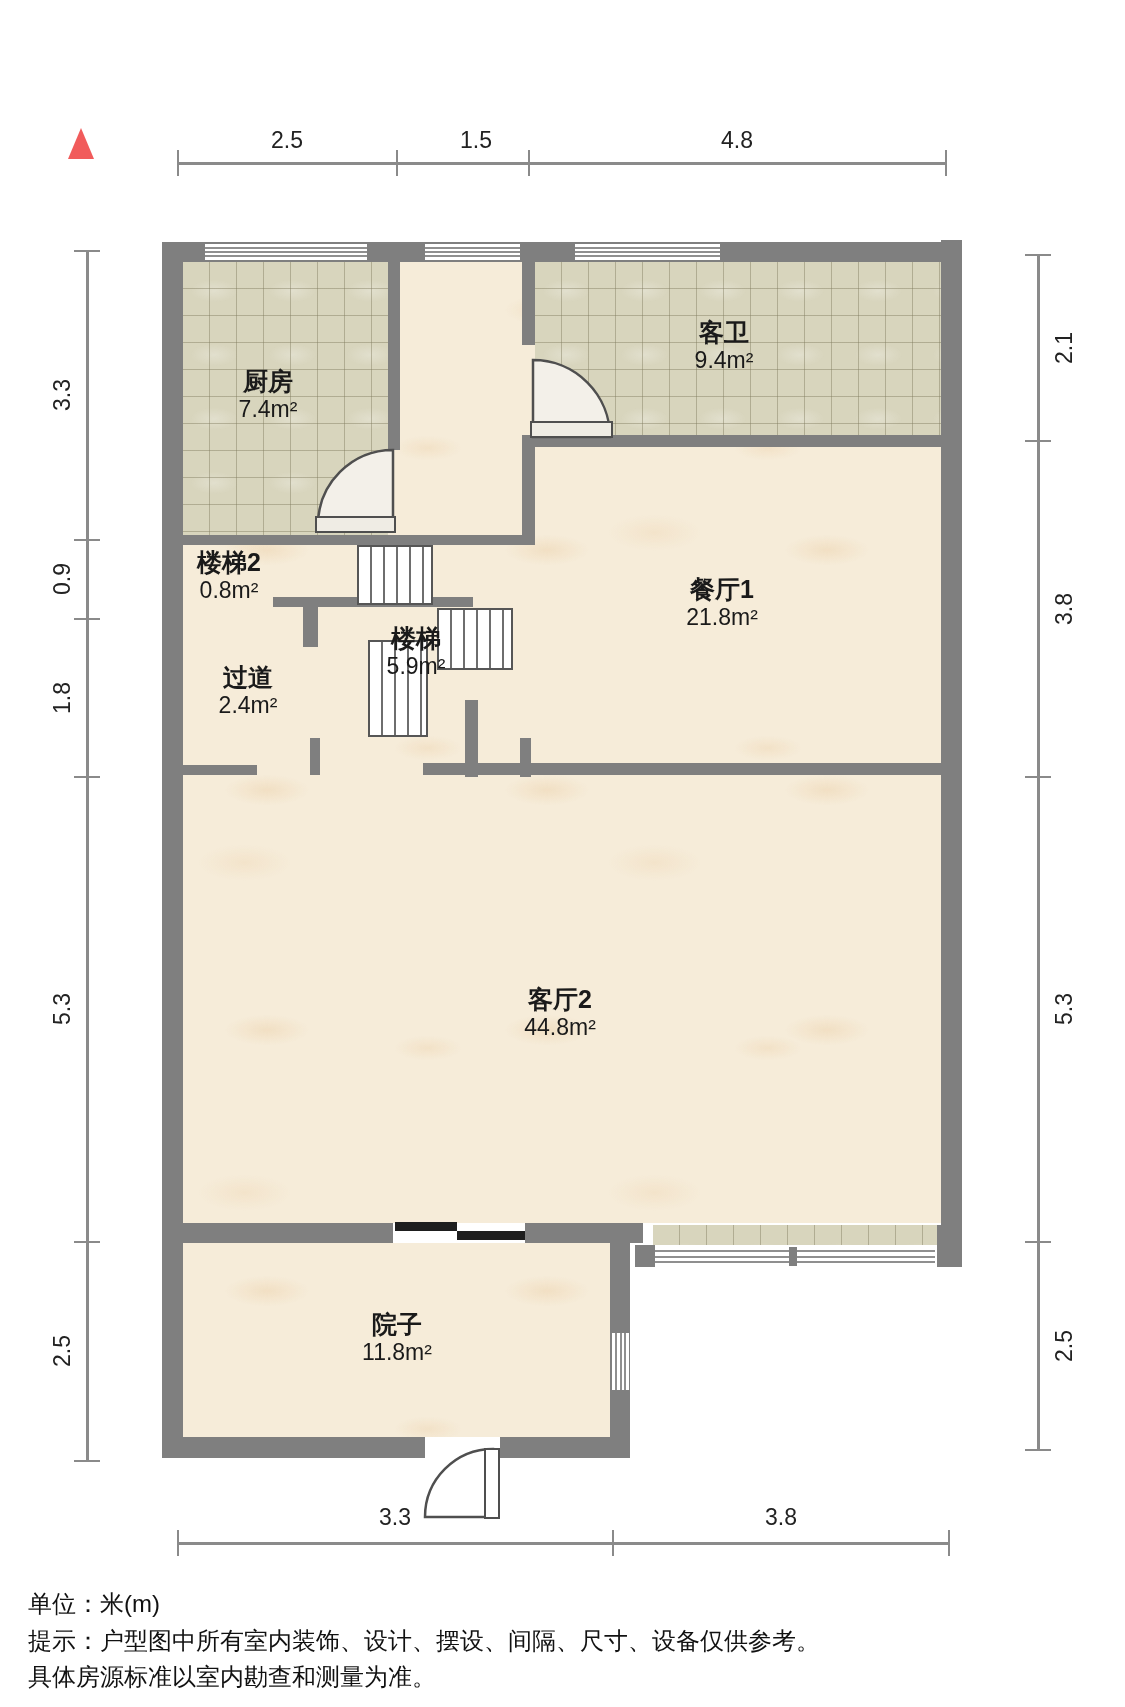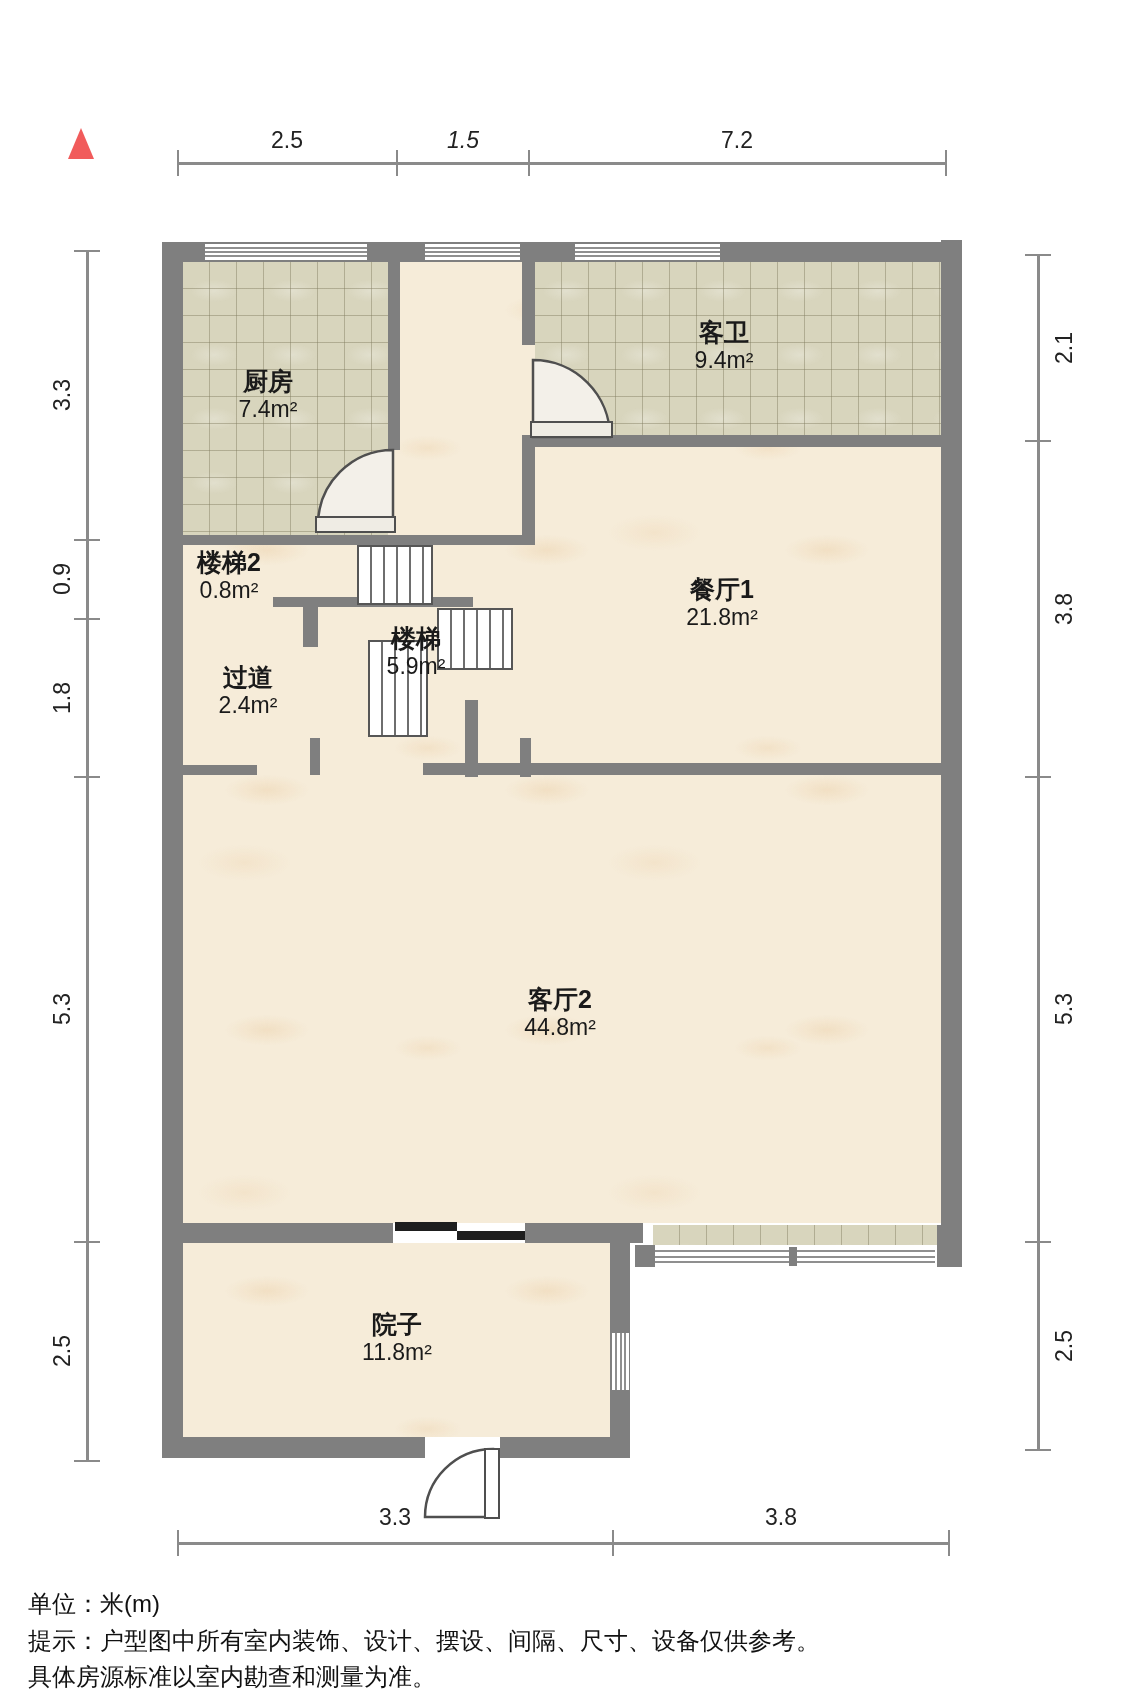--- a/index.html
+++ b/index.html
@@ -139,22 +139,22 @@
     <div class="room-name">院子</div>
       <div class="room-area">11.8m²</div>
   </div>
 
   <div class="dim-line-h" style="left:178px;top:162px;width:768px;"></div>
   <div class="tick-v" style="left:177px;top:150px;"></div>
   <div class="tick-v" style="left:396px;top:150px;"></div>
   <div class="tick-v" style="left:528px;top:150px;"></div>
   <div class="tick-v" style="left:945px;top:150px;"></div>
   <div class="dim-text" style="left:287px;top:140px;">2.5</div>
-  <div class="dim-text" style="left:463px;top:140px;font-style:italic;">1.5</div>
-  <div class="dim-text" style="left:737px;top:140px;">7.2</div>
+  <div class="dim-text" style="left:476px;top:140px;">1.5</div>
+  <div class="dim-text" style="left:737px;top:140px;">4.8</div>
 
   <div class="dim-line-v" style="left:86px;top:251px;height:1210px;"></div>
   <div class="tick-h" style="left:74px;top:250px;"></div>
   <div class="tick-h" style="left:74px;top:539px;"></div>
   <div class="tick-h" style="left:74px;top:618px;"></div>
   <div class="tick-h" style="left:74px;top:776px;"></div>
   <div class="tick-h" style="left:74px;top:1241px;"></div>
   <div class="tick-h" style="left:74px;top:1460px;"></div>
   <div class="dim-text rot" style="left:62px;top:395px;">3.3</div>
   <div class="dim-text rot" style="left:62px;top:579px;">0.9</div>

